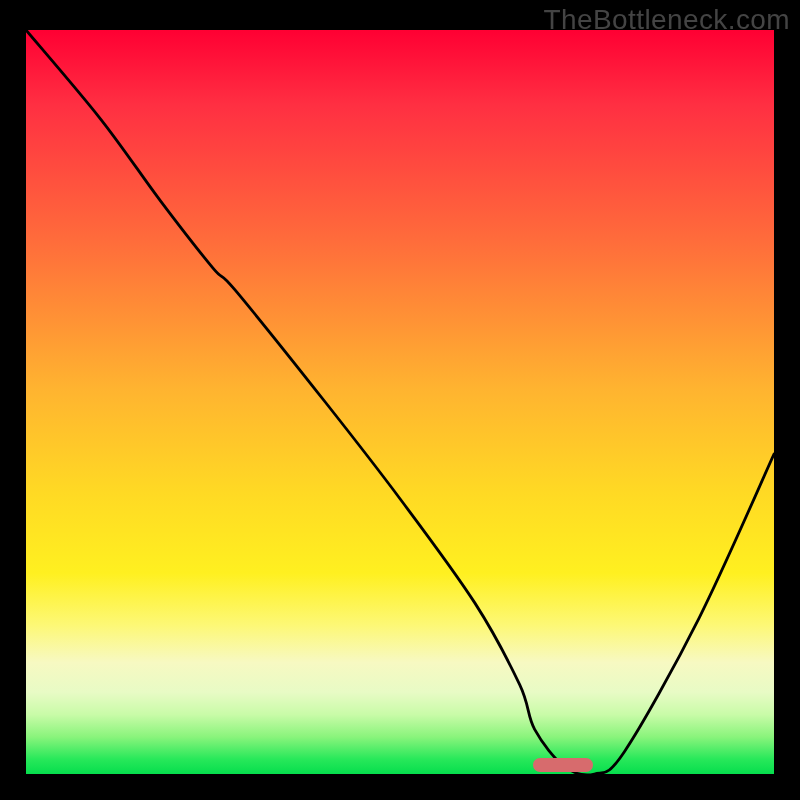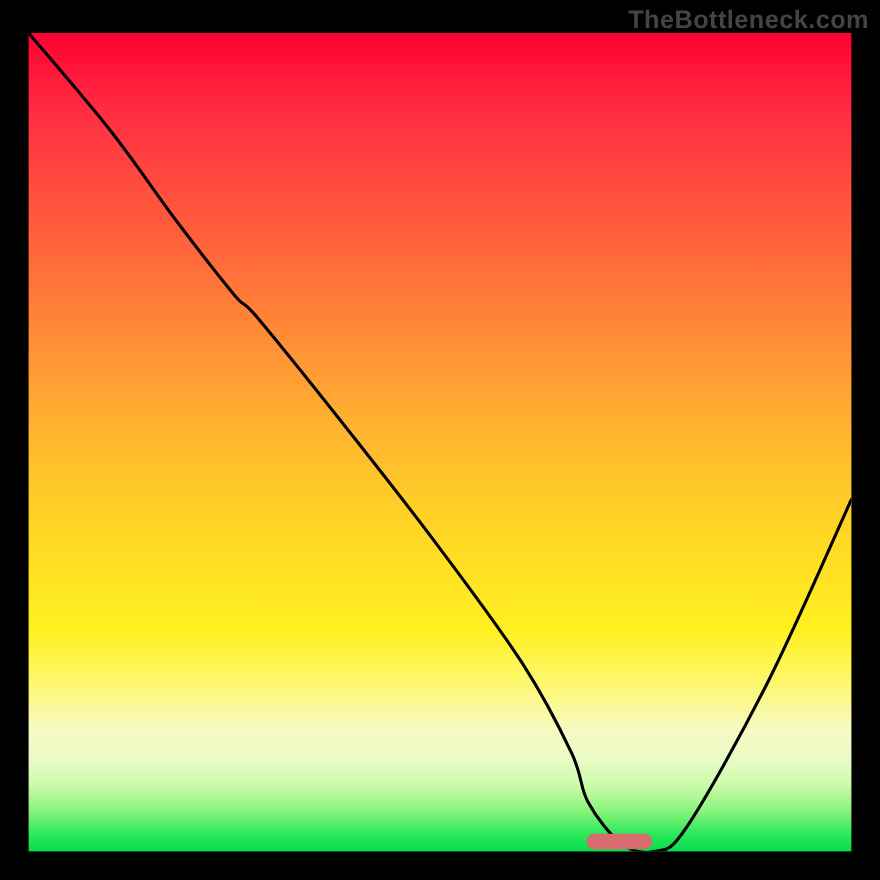--- a/index.html
+++ b/index.html
@@ -15,22 +15,22 @@
     position: relative;
     width: 800px;
     height: 800px;
     background: #000000;
   }
   .watermark {
     position: absolute;
     top: 4px;
     right: 10px;
     color: #444444;
-    font-size: 23px;
-    font-weight: 700;
+    font-size: 28px;
+    font-weight: 400;
     letter-spacing: 0.4px;
     user-select: none;
   }
   .plot {
     position: absolute;
     left: 26px;
     top: 30px;
     width: 748px;
     height: 744px;
   }

